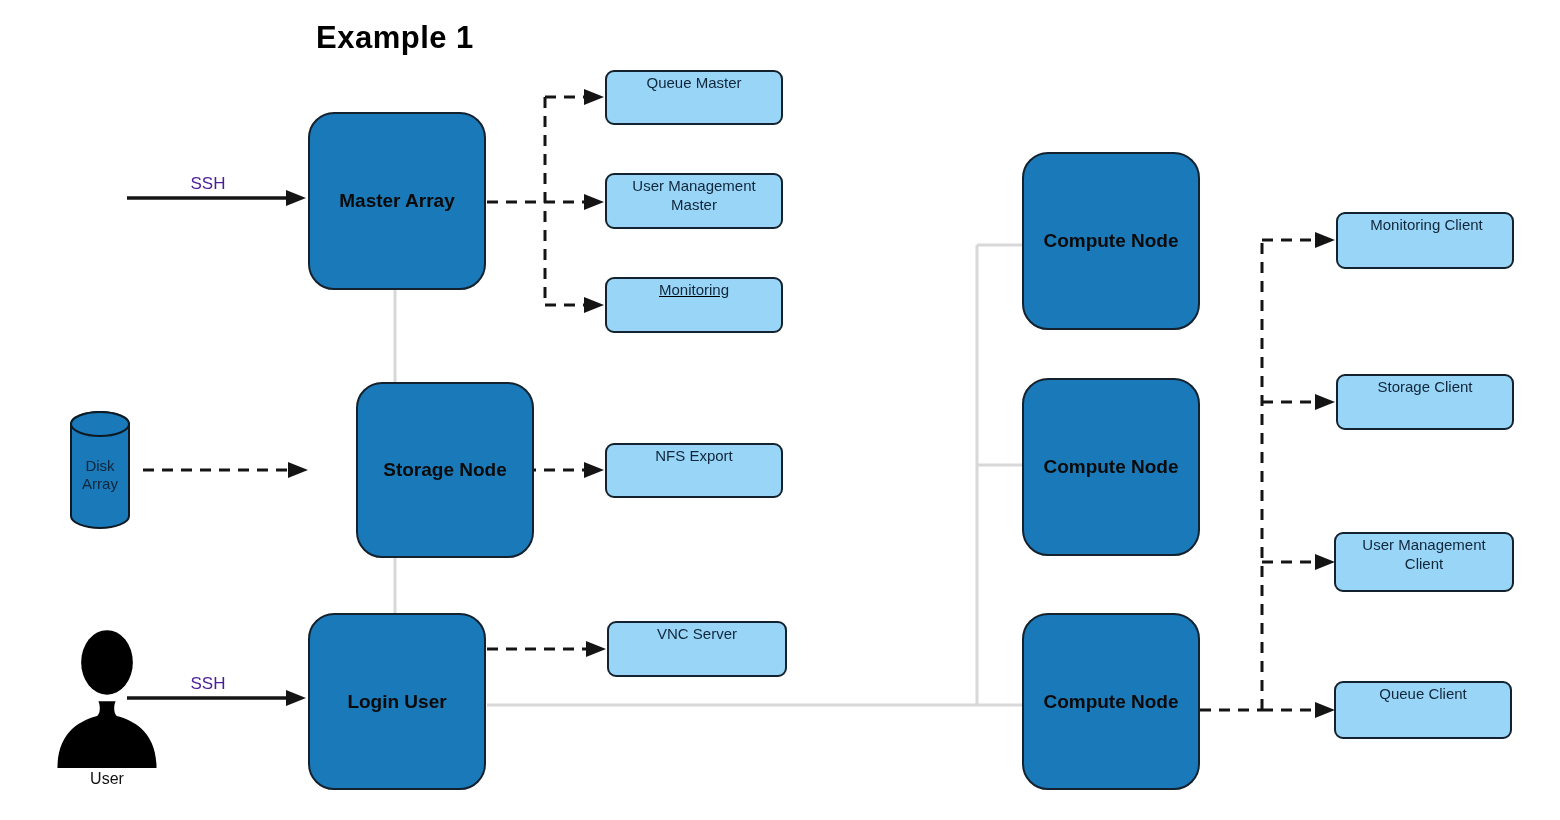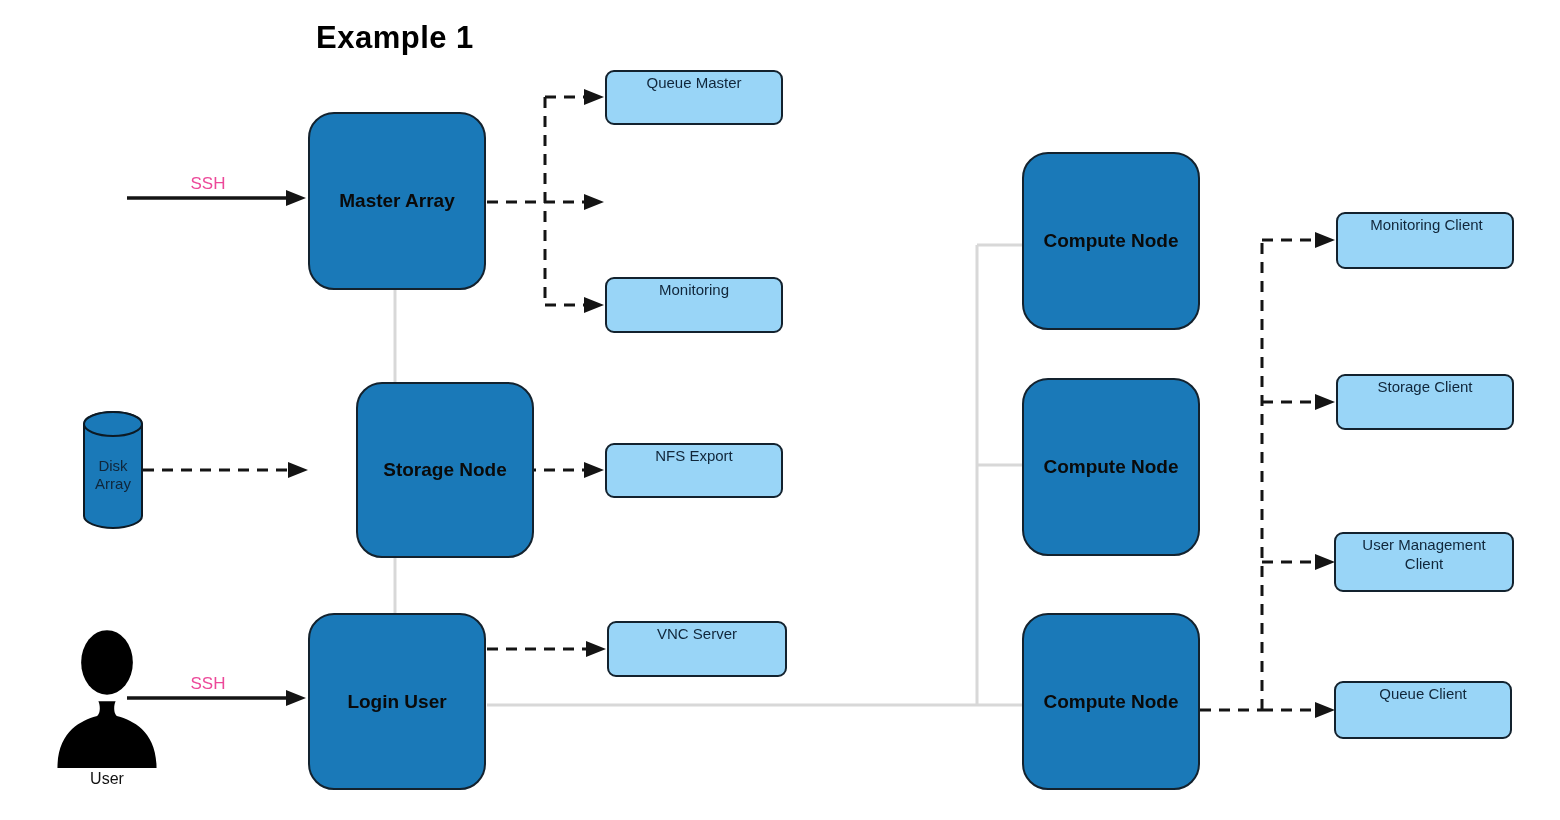--- a/index.html
+++ b/index.html
@@ -27,21 +27,21 @@
   }
   .node span{font-weight:bold;font-size:19px;color:var(--ink);}
   .svc{
     position:absolute;background:var(--service-fill);
     border:2px solid var(--border);border-radius:9px;
     display:flex;justify-content:center;text-align:center;
     z-index:1;box-sizing:border-box;padding:2px 10px;
   }
   .svc span{font-size:15px;color:#10263a;line-height:1.25;}
   .edge-label{
-    position:absolute;font-size:17px;color:#ec4899;z-index:2;text-align:center;
+    position:absolute;font-size:17px;color:#4c1d95;z-index:2;text-align:center;
   }
   .actor{position:absolute;z-index:1;text-align:center;}
   .actor svg{display:block;}
   .actor-label{font-size:16px;color:#111;margin-top:2px;}
   .cyl{position:absolute;z-index:1;}
   .cyl-shape{fill:var(--node-fill);stroke:#0d1a24;stroke-width:2;}
   .cyl-label{
     position:absolute;left:0;top:0;width:100%;height:100%;
     display:flex;align-items:center;justify-content:center;text-align:center;
     font-size:15px;color:#10263a;line-height:1.2;padding:0 8px;box-sizing:border-box;
@@ -103,21 +103,21 @@
     <svg width="110" height="140" viewBox="0 0 100 130">
       <ellipse class="person" cx="50" cy="32" rx="24" ry="30"></ellipse>
       <path class="person" d="M4,130 C4,96 26,86 40,82 C44,80.5 44,72 42,68 L58,68 C56,72 56,80.5 60,82 C74,86 96,96 96,130 Z"></path>
     </svg>
     <div class="actor-label">User</div>
   </div>
 
   <div class="edge-label" style="left:168px;top:174px;width:80px;">SSH</div>
   <div class="edge-label" style="left:168px;top:674px;width:80px;">SSH</div>
 
-  <div class="cyl" style="left:82px;top:411px;width:62px;height:118px;">
+  <div class="cyl" style="left:69px;top:411px;width:62px;height:118px;">
     <svg width="62" height="118" viewBox="0 0 62 118">
       <path class="cyl-shape" d="M2,13 L2,105 C2,111.5 15,117 31,117 C47,117 60,111.5 60,105 L60,13 C60,6.5 47,1 31,1 C15,1 2,6.5 2,13 Z"></path>
       <ellipse class="cyl-shape" cx="31" cy="13" rx="29" ry="12"></ellipse>
     </svg>
     <div class="cyl-label" style="padding-top:10px;">Disk Array</div>
   </div>
 
   <div class="node" style="left:308px;top:112px;width:178px;height:178px;">
     <span>Master Array</span>
   </div>
@@ -133,21 +133,24 @@
   <div class="node" style="left:1022px;top:378px;width:178px;height:178px;">
     <span>Compute Node</span>
   </div>
   <div class="node" style="left:1022px;top:613px;width:178px;height:177px;">
     <span>Compute Node</span>
   </div>
 
   <div class="svc" style="left:605px;top:70px;width:178px;height:55px;">
     <span>Queue Master</span>
   </div>
-  <div class="svc" style="left:605px;top:277px;width:178px;height:56px;">
+  <div class="svc" style="left:605px;top:173px;width:178px;height:56px;">
+    <span>User Management Master</span>
+  </div>
+  <div class="svc" style="left:605px;top:277px;width:178px;height:56px;text-decoration:underline;">
     <span>Monitoring</span>
   </div>
 
   <div class="svc" style="left:605px;top:443px;width:178px;height:55px;">
     <span>NFS Export</span>
   </div>
 
   <div class="svc" style="left:607px;top:621px;width:180px;height:56px;">
     <span>VNC Server</span>
   </div>

